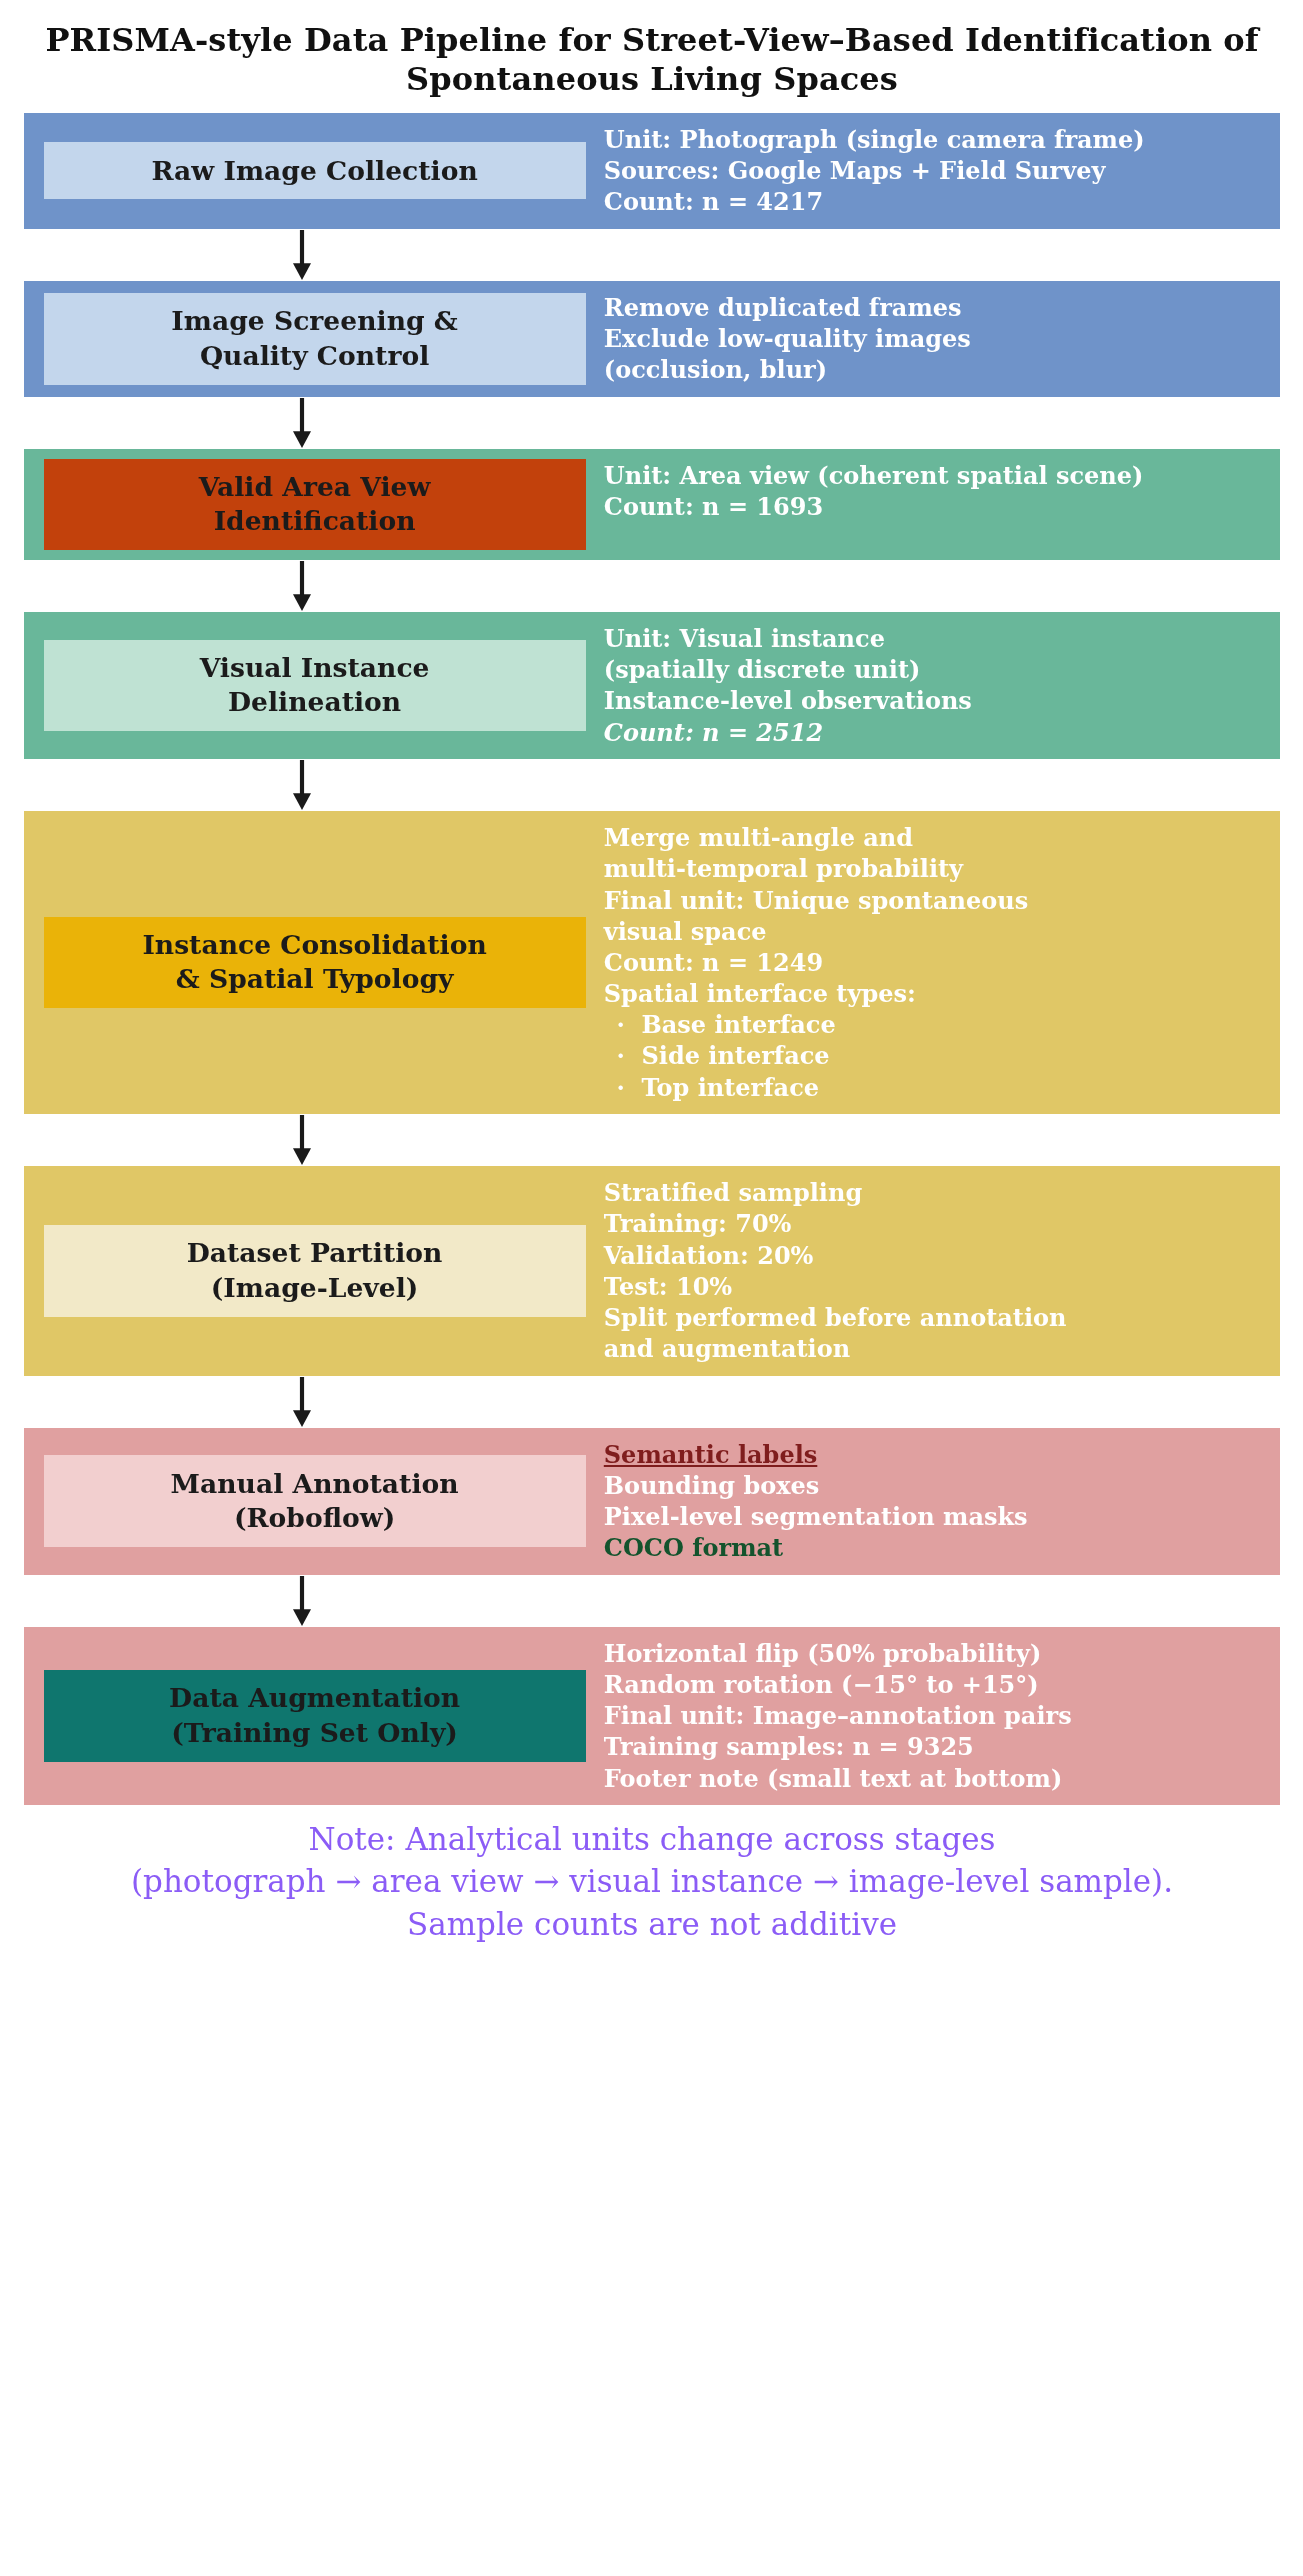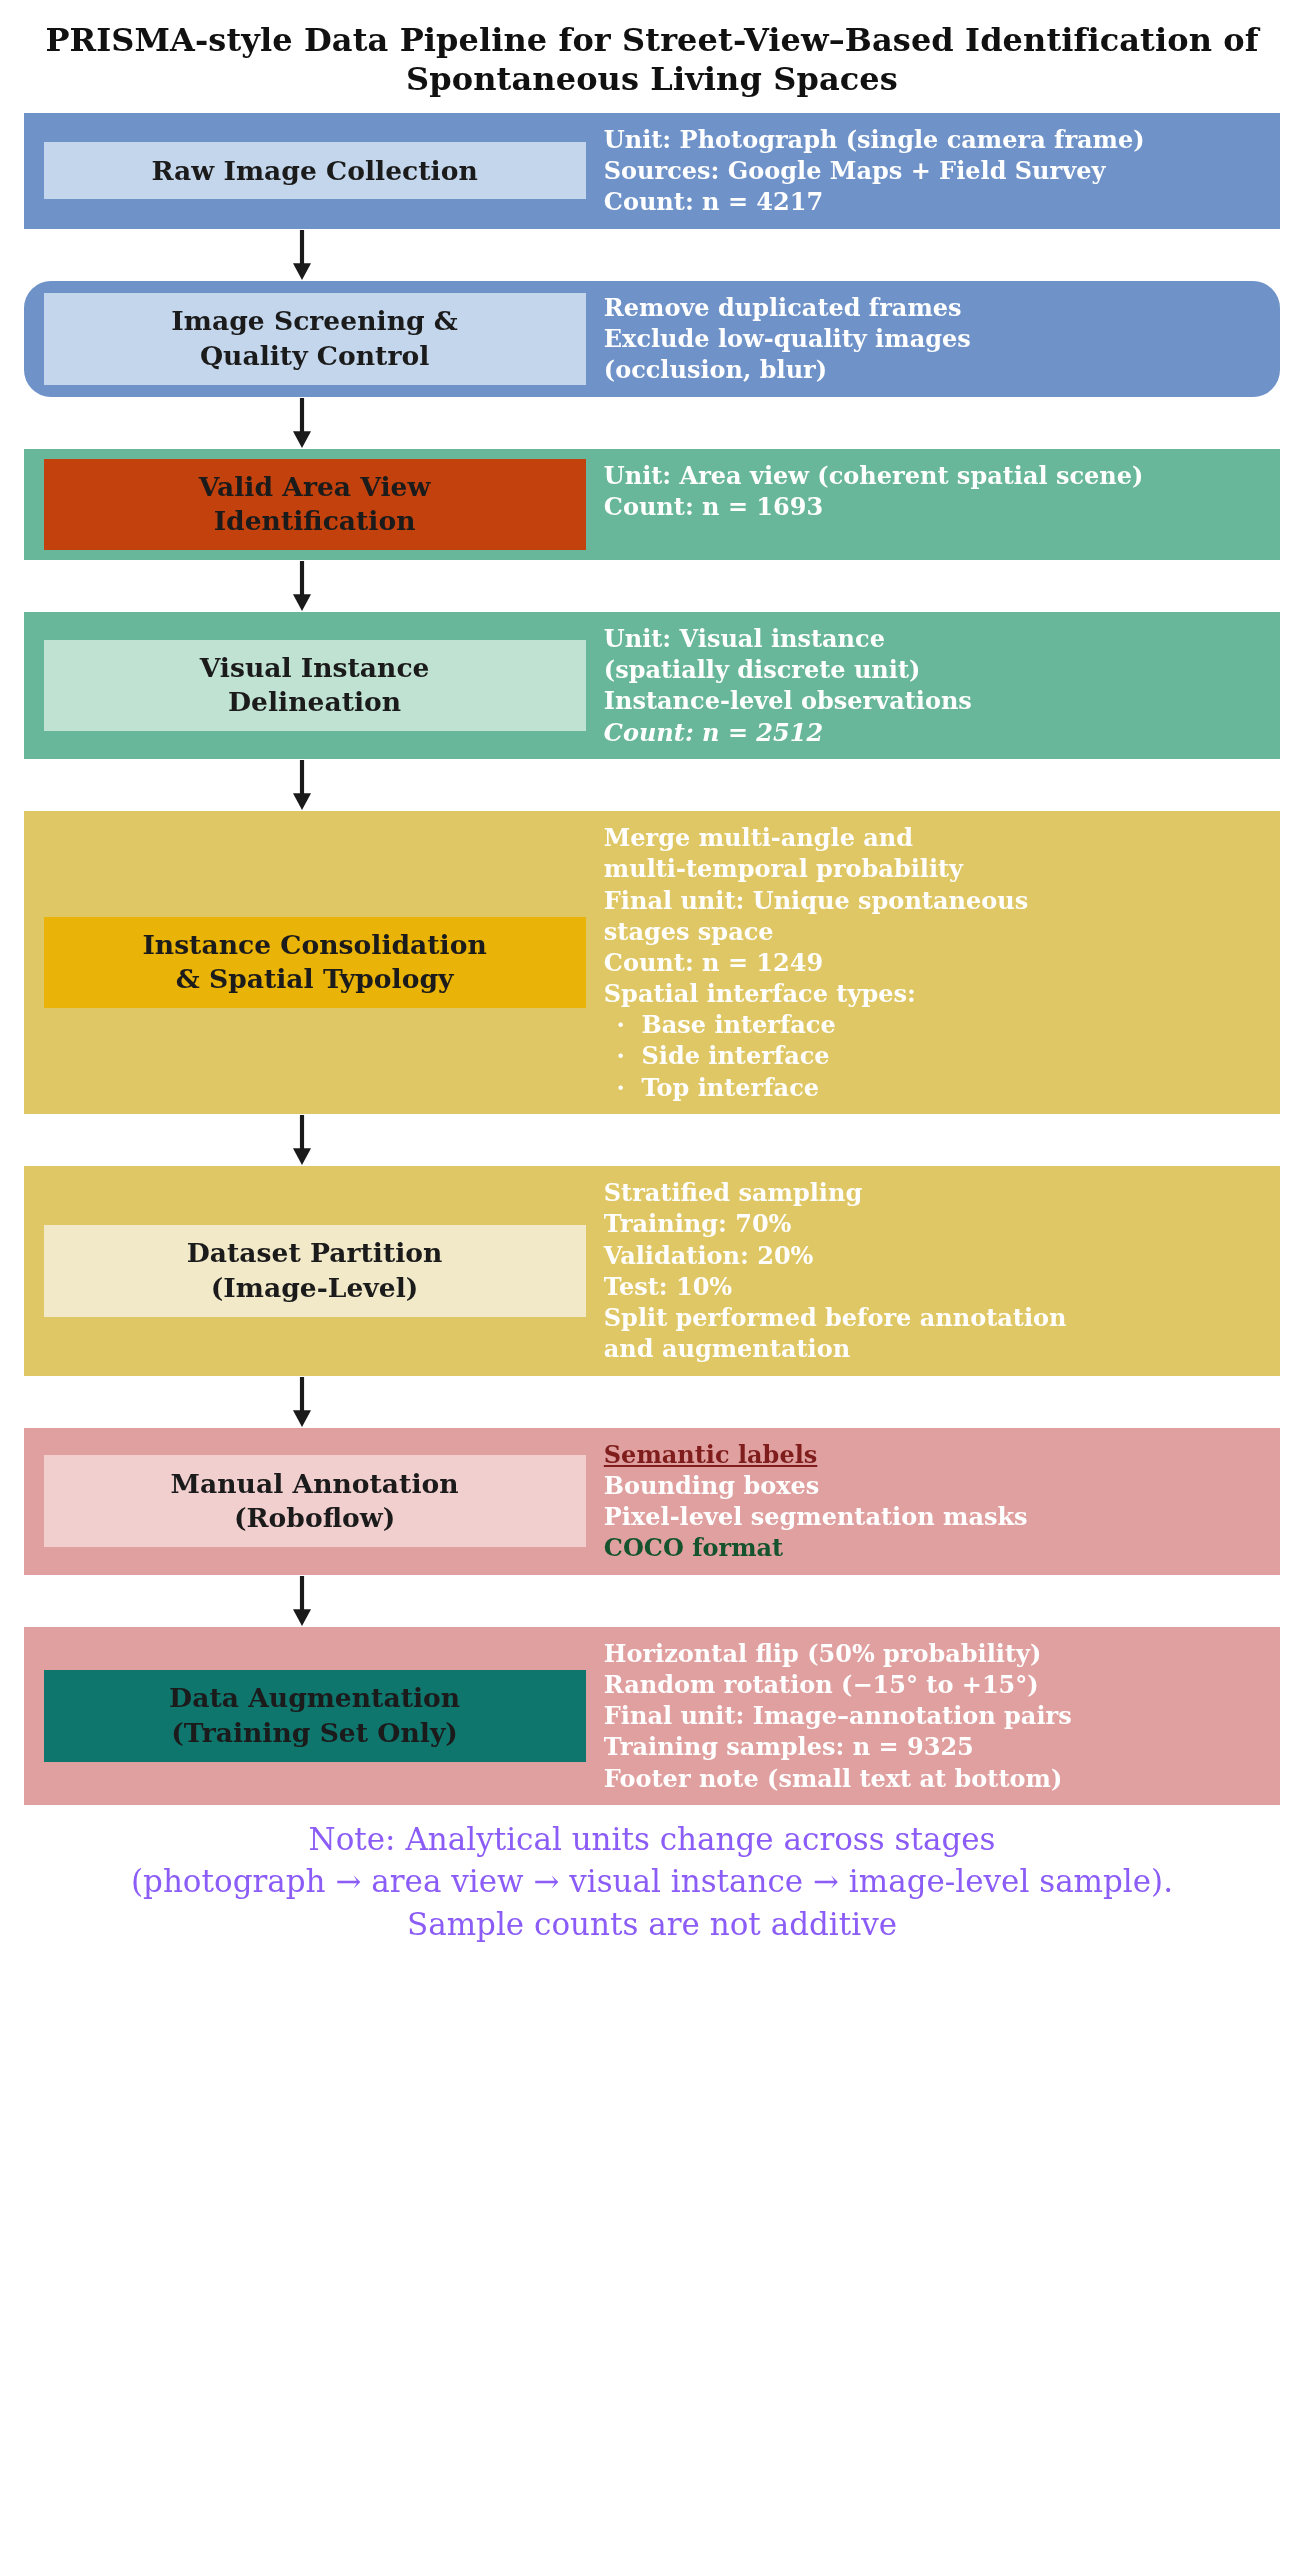--- a/index.html
+++ b/index.html
@@ -123,21 +123,21 @@
         </div>
       </div>
       <div class="arrow">
         <div class="arrow-inner">
           <svg width="28" height="50" viewBox="0 0 40 72" aria-hidden="true">
             <line x1="20" y1="0" x2="20" y2="54" stroke="#1a1a1a" stroke-width="6"></line>
             <polygon points="20,72 7,48 33,48" fill="#1a1a1a"></polygon>
           </svg>
         </div>
       </div>
-      <div class="stage" style="background: rgb(111, 147, 201); border-radius: 27px;">
+      <div class="stage" style="background: rgb(111, 147, 201);">
         <div class="stage-label-wrap">
           <div class="stage-label" style="background: rgb(195, 214, 236); color: rgb(27, 27, 27);">
             <div>Image Screening &amp;</div>
             <div>Quality Control</div>
           </div>
         </div>
         <div class="stage-details">
           <div class="detail-line" style="color: rgb(255, 255, 255);">Remove duplicated frames</div>
           <div class="detail-line" style="color: rgb(255, 255, 255);">Exclude low-quality images</div>
           <div class="detail-line" style="color: rgb(255, 255, 255);">(occlusion, blur)</div>
@@ -197,21 +197,21 @@
         <div class="stage-label-wrap">
           <div class="stage-label" style="background: #eab308; color: rgb(27, 27, 27);">
             <div>Instance Consolidation</div>
             <div>&amp; Spatial Typology</div>
           </div>
         </div>
         <div class="stage-details">
           <div class="detail-line" style="color: rgb(255, 255, 255);">Merge multi-angle and</div>
           <div class="detail-line" style="color: rgb(255, 255, 255);">multi-temporal probability</div>
           <div class="detail-line" style="color: rgb(255, 255, 255);">Final unit: Unique spontaneous</div>
-          <div class="detail-line" style="color: rgb(255, 255, 255);">stages space</div>
+          <div class="detail-line" style="color: rgb(255, 255, 255);">visual space</div>
           <div class="detail-line" style="color: rgb(255, 255, 255);">Count: n = 1249</div>
           <div class="detail-line" style="color: rgb(255, 255, 255);">Spatial interface types:</div>
           <div class="detail-line bullet" style="color: rgb(255, 255, 255);">·  Base interface</div>
           <div class="detail-line bullet" style="color: rgb(255, 255, 255);">·  Side interface</div>
           <div class="detail-line bullet" style="color: rgb(255, 255, 255);">·  Top interface</div>
         </div>
       </div>
       <div class="arrow">
         <div class="arrow-inner">
           <svg width="28" height="50" viewBox="0 0 40 72" aria-hidden="true">

